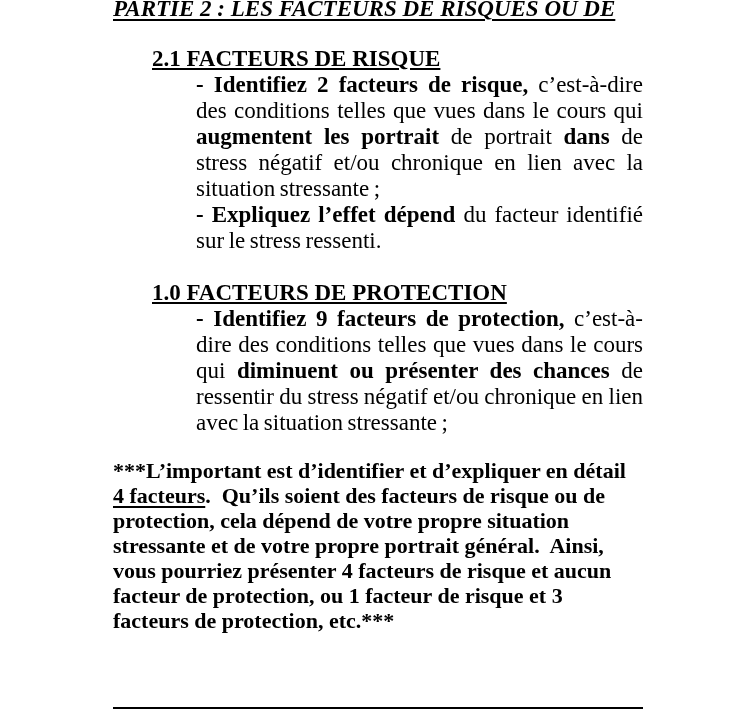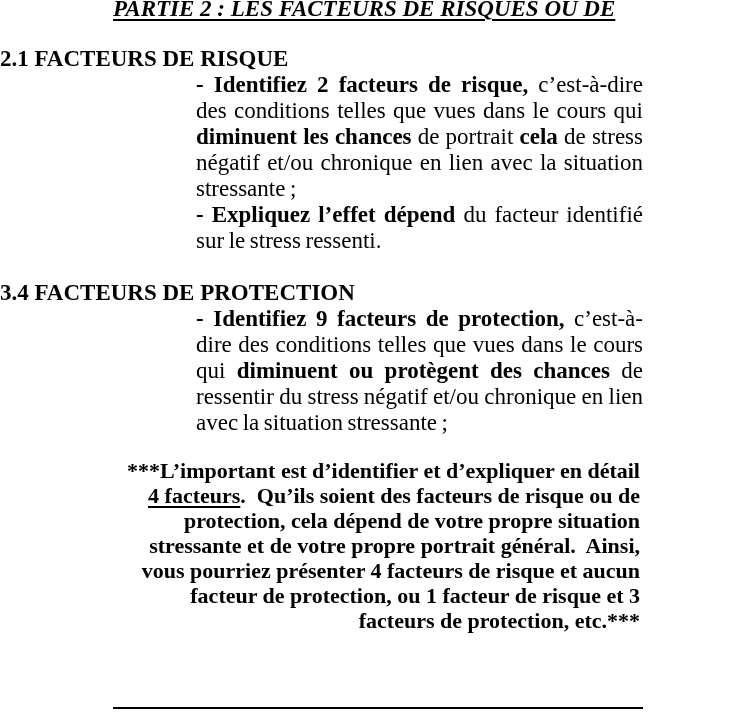--- a/index.html
+++ b/index.html
@@ -30,44 +30,46 @@
   .title-line {
     display: block;
     width: max-content;
     max-width: 530px;
     text-decoration: underline;
     text-decoration-thickness: 2px;
     text-underline-offset: 3px;
   }
   
   .heading {
+    margin-left: 152px;
     font-size: 23px;
     line-height: 26px;
     font-weight: 700;
+    text-decoration: underline;
   }
   .heading-risk { margin-top: 24px; }
   .heading-protection { margin-top: 26px; }
   
   .para {
     margin-left: 196px;
     width: 447px;
     font-size: 23px;
     line-height: 26px;
     text-align: justify;
     word-spacing: -1.2px;
   }
   .b { font-weight: 700; }
   
   .note {
     margin: 22px 0 0 113px;
     width: 527px;
     font-size: 22px;
     line-height: 25px;
     font-weight: 700;
-    text-align: right;
+    text-align: left;
   }
   .u {
     text-decoration: underline;
     text-decoration-thickness: 2px;
     text-underline-offset: 3px;
   }
   
   .bottom-rule {
     position: absolute;
     left: 113px;
@@ -81,26 +83,26 @@
 <body>
 
 <div class="page">
 
   <h1 class="title">
       <span class="title-line">PARTIE 2 : LES FACTEURS DE RISQUES OU DE</span>
     </h1>
 
   <section>
     <h2 class="heading heading-risk">2.1 FACTEURS DE RISQUE</h2>
-    <p class="para"><span class="b">- Identifiez 2 facteurs de risque,</span><span> c’est-à-dire des conditions telles que vues dans le cours qui </span><span class="b">diminuent les chances</span><span> de portrait </span><span class="b">cela</span><span> de stress négatif et/ou chronique en lien avec la situation stressante ;</span></p>
+    <p class="para"><span class="b">- Identifiez 2 facteurs de risque,</span><span> c’est-à-dire des conditions telles que vues dans le cours qui </span><span class="b">augmentent les portrait</span><span> de portrait </span><span class="b">dans</span><span> de stress négatif et/ou chronique en lien avec la situation stressante ;</span></p>
     <p class="para"><span class="b">- Expliquez l’effet dépend</span><span> du facteur identifié sur le stress ressenti.</span></p>
   </section>
 
   <section>
-    <h2 class="heading heading-protection">3.4 FACTEURS DE PROTECTION</h2>
-    <p class="para"><span class="b">- Identifiez 9 facteurs de protection,</span><span> c’est-à-dire des conditions telles que vues dans le cours qui </span><span class="b">diminuent ou protègent des chances</span><span> de ressentir du stress négatif et/ou chronique en lien avec la situation stressante ;</span></p>
+    <h2 class="heading heading-protection">1.0 FACTEURS DE PROTECTION</h2>
+    <p class="para"><span class="b">- Identifiez 9 facteurs de protection,</span><span> c’est-à-dire des conditions telles que vues dans le cours qui </span><span class="b">diminuent ou présenter des chances</span><span> de ressentir du stress négatif et/ou chronique en lien avec la situation stressante ;</span></p>
   </section>
 
   <p class="note"><span>***L’important est d’identifier et d’expliquer en détail </span><span class="u">4 facteurs</span><span>.&nbsp; Qu’ils soient des facteurs de risque ou de protection, cela dépend de votre propre situation stressante et de votre propre portrait général.&nbsp; Ainsi, vous pourriez présenter 4 facteurs de risque et aucun facteur de protection, ou 1 facteur de risque et 3 facteurs de protection, etc.***</span></p>
 
   <div class="bottom-rule"></div>
 
 </div>
 
 </body></html>

